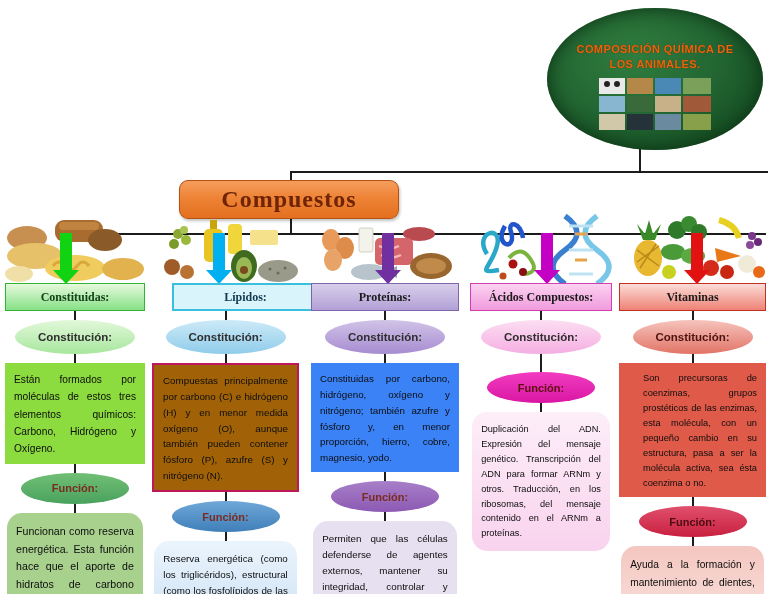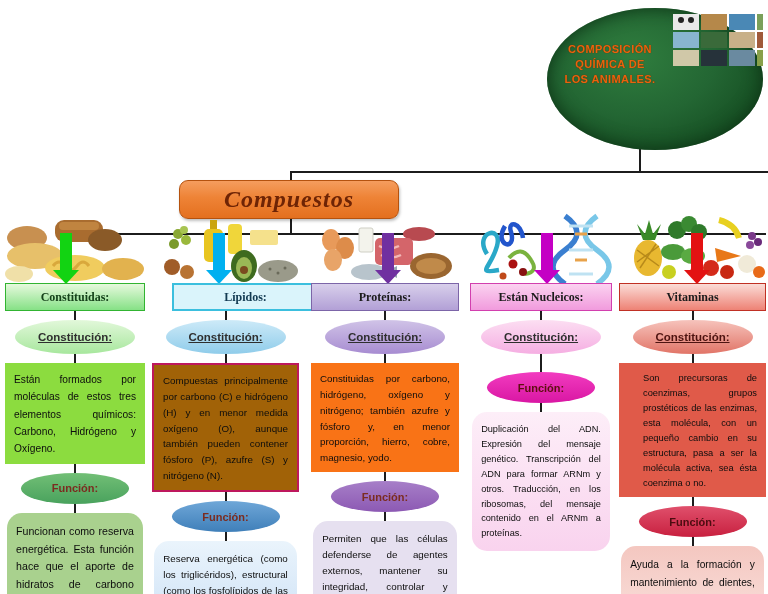--- a/index.html
+++ b/index.html
@@ -6,30 +6,30 @@
   .stage{position:relative;width:768px;height:594px;background:#fff;overflow:hidden;
          font-family:"Liberation Sans",sans-serif;}
 
   
   .line{position:absolute;background:#1c1c1c;}
   .v{width:2px;} .h{height:2px;}
 
   
   .header-oval{position:absolute;left:547px;top:8px;width:216px;height:142px;border-radius:50%;
     background:radial-gradient(ellipse at 40% 35%, #2f7d3e 0%, #236633 45%, #175124 75%, #123f1c 100%);
-    box-shadow:inset 0 0 18px #0d3315;display:flex;flex-direction:row;}
+    box-shadow:inset 0 0 18px #0d3315;display:flex;flex-direction:column;align-items:center;}
   .header-title{margin-top:34px;text-align:center;font-weight:bold;font-size:11px;line-height:1.35;
     color:#e8650e;letter-spacing:.4px;text-shadow:0 0 1px #5a2000;}
   .collage{margin-top:6px;}
 
   
   .root-box{position:absolute;left:179px;top:180px;width:218px;height:37px;border-radius:9px;
     background:linear-gradient(180deg,#f59d5e 0%,#ee8336 45%,#e4701f 100%);
     border:1px solid #b5520e;box-shadow:1px 2px 3px rgba(0,0,0,.25);
-    display:flex;align-items:center;justify-content:center;font-style:italic;}
+    display:flex;align-items:center;justify-content:center;}
   .root-box span{font-family:"Liberation Serif",serif;font-size:24px;font-weight:600;
     color:#6e2405;letter-spacing:1px;}
 
   
   .arrow{position:absolute;top:233px;width:26px;height:51px;z-index:3;}
   .arrow .shaft{position:absolute;left:7px;top:0;width:12px;height:37px;background:currentColor;}
   .arrow .head{position:absolute;left:0;top:37px;width:0;height:0;
     border-left:13px solid transparent;border-right:13px solid transparent;
     border-top:14px solid;border-top-color:currentColor;}
   .a-carb{left:53px;color:#12d312;} .a-lip{left:206px;color:#00b0f0;}
@@ -52,21 +52,21 @@
   .col-carb .catbox{background:linear-gradient(180deg,#e6f9dd,#86e186);border:1px solid #31b431;}
   .col-carb .catbox span{color:#15421a;}
   .col-lip  .catbox{background:#daf4fb;border:2px solid #3bbfde;margin-left:40px;}
   .col-lip  .catbox span{color:#123a52;}
   .col-prot .catbox{background:linear-gradient(180deg,#d8cfeb,#b2a0d6);border:1px solid #7c65a8;}
   .col-nucl .catbox{background:linear-gradient(180deg,#fbd2f0,#f19bdd);border:1px solid #d23fae;}
   .col-vit  .catbox{background:linear-gradient(180deg,#fbdcd7,#ee8275);border:1px solid #c03024;}
 
   .oval{border-radius:50%;display:flex;align-items:center;justify-content:center;}
   .c-oval{width:120px;height:34px;}
-  .c-oval span{font-size:11.5px;font-weight:bold;color:#2e2e2e;text-decoration:underline;}
+  .c-oval span{font-size:11.5px;font-weight:bold;color:#2e2e2e;}
   .f-oval{width:108px;height:31px;}
   .f-oval span{font-size:11px;font-weight:bold;color:#7b2c20;}
   .col-carb .c-oval{background:linear-gradient(180deg,#e2f8da,#a7e79d);}
   .col-lip  .c-oval{background:linear-gradient(180deg,#cdeaf8,#8fccea);}
   .col-prot .c-oval{background:linear-gradient(180deg,#d0c3e7,#a78cd1);}
   .col-nucl .c-oval{background:linear-gradient(180deg,#fcdef2,#f5aee2);}
   .col-vit  .c-oval{background:linear-gradient(180deg,#f6c3bc,#e17467);}
   .col-vit  .c-oval span{color:#4d1310;}
   .col-carb .f-oval{background:linear-gradient(180deg,#72bf76,#49a25d);}
   .col-lip  .f-oval{background:linear-gradient(180deg,#6fa7d8,#3f7fb9);}
@@ -75,21 +75,21 @@
   .col-nucl .f-oval span{color:#5e0f0f;}
   .col-vit  .f-oval{background:linear-gradient(180deg,#e0506c,#c8203f);}
   .col-vit  .f-oval span{color:#4d0c10;}
 
   .cbox{width:100%;box-sizing:border-box;padding:8px 9px 6px;}
   .cbox p,.fbox p{margin:0;font-size:9.8px;font-weight:normal;line-height:1.62;color:#0d0d0d;
     text-align:justify;}
   .col-carb .cbox{background:#8cdc3f;min-height:86px;}
   .col-carb .cbox p{font-size:10.2px;line-height:1.7;}
   .col-lip  .cbox{background:#a16207;border:2px solid #be185d;min-height:96px;}
-  .col-prot .cbox{background:#f97316;min-height:98px;}
+  .col-prot .cbox{background:#3b82f6;min-height:98px;}
   .col-nucl .cbox{background:#d457b2;min-height:86px;}
   .col-nucl .cbox p{font-size:10.4px;line-height:1.78;}
   .col-vit  .cbox{background:#e05a49;min-height:100px;padding-left:24px;}
   .col-vit  .cbox p{font-size:9.3px;}
 
   .fbox{width:97%;box-sizing:border-box;padding:10px 9px;border-radius:15px;}
   .col-carb .fbox{background:#a9d18e;min-height:88px;}
   .col-carb .fbox p{font-size:10.6px;line-height:1.68;}
   .col-lip  .fbox{background:linear-gradient(180deg,#eaf4fc,#cadff5);min-height:94px;}
   .col-prot .fbox{background:#e6e0f0;min-height:92px;}
@@ -302,21 +302,21 @@
       <span>Función:</span>
       </div>
     <div class="stub"></div>
     <div class="fbox">
       <p>Permiten que las células defenderse de agentes externos, mantener su integridad, controlar y regular funciones, reparar daños.</p>
       </div>
   </section>
 
   <section class="column col-nucl">
     <div class="catbox">
-      <span>Están Nucleicos:</span>
+      <span>Ácidos Compuestos:</span>
       </div>
     <div class="stub"></div>
     <div class="oval c-oval">
       <span>Constitución:</span>
       </div>
     <div class="stub"></div>
     <div class="stub"></div>
     <div class="oval f-oval">
       <span>Función:</span>
       </div>

